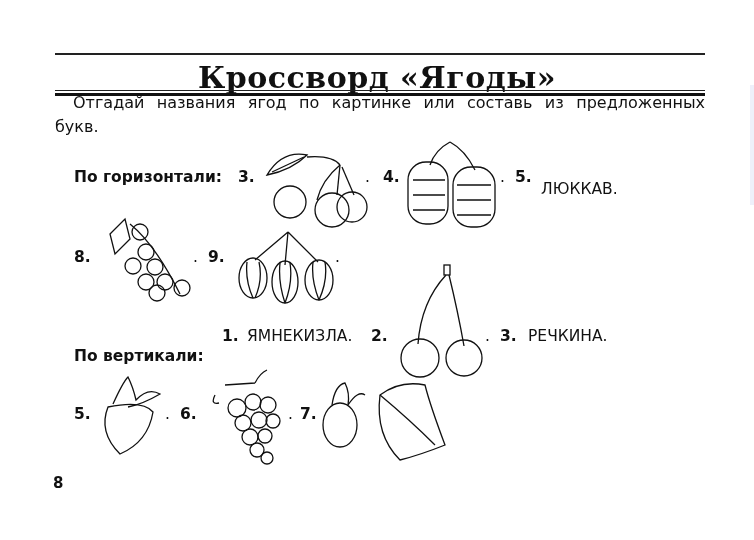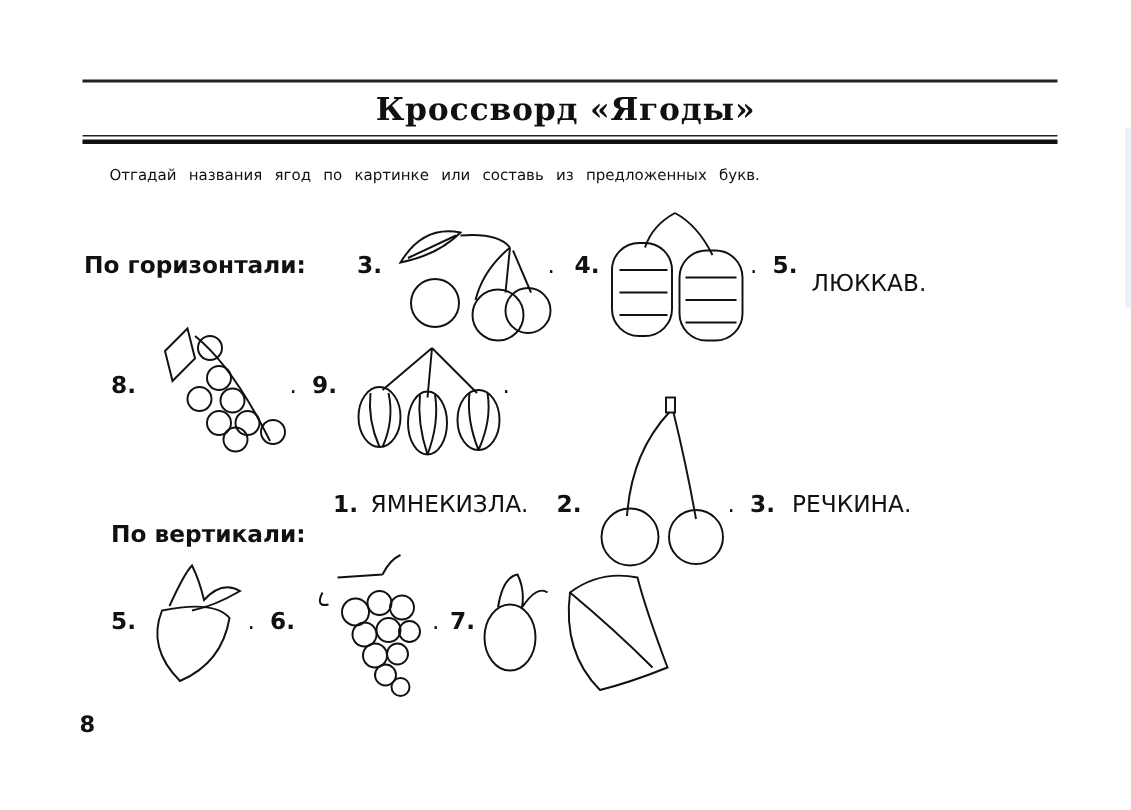--- a/index.html
+++ b/index.html
@@ -1,40 +1,40 @@
 <!DOCTYPE html>
 <html><head>
 <meta charset="utf-8">
 <style>
   html,body{margin:0;padding:0;background:#fff;}
   body{width:754px;height:540px;position:relative;overflow:hidden;font-family:"DejaVu Sans",sans-serif;color:#111;}
   .rule-top{position:absolute;left:55px;top:53px;width:650px;height:2px;background:#222;}
   .rule-b1{position:absolute;left:55px;top:90px;width:650px;height:1px;background:#222;}
   .rule-b2{position:absolute;left:55px;top:93px;width:650px;height:3px;background:#111;}
-  .title{position:absolute;left:0;top:60px;width:754px;text-align:center;font-family:"DejaVu Serif",serif;font-weight:bold;font-size:21px;letter-spacing:0.5px;}
-  .intro{position:absolute;left:55px;top:106px;width:650px;font-size:10px;line-height:24px;text-align:justify;text-indent:18px;word-spacing:5px;}
+  .title{position:absolute;left:0;top:60px;width:754px;text-align:center;font-family:"DejaVu Serif",serif;font-weight:bold;font-size:30px;letter-spacing:0.5px;}
+  .intro{position:absolute;left:55px;top:91px;width:650px;font-size:16px;line-height:24px;text-align:justify;text-indent:18px;word-spacing:5px;}
   .t{position:absolute;font-size:15.5px;white-space:nowrap;}
   .b{font-weight:bold;}
   .pic{position:absolute;}
   .pagenum{position:absolute;left:53px;top:474px;font-size:15px;font-weight:bold;}
   .edge{position:absolute;left:750px;top:85px;width:4px;height:120px;background:#eef0fa;}
   svg{overflow:visible}
   svg *{fill:none;stroke:#111;stroke-width:1.3;}
 </style>
 </head>
 <body>
 
 <div class="rule-top"></div>
 <div class="title">Кроссворд «Ягоды»</div>
 <div class="rule-b1"></div>
 <div class="rule-b2"></div>
 
 <div class="intro">Отгадай названия ягод по картинке или составь из предложенных букв.</div>
 
-<span class="t b" style="left:56px;top:168px">По горизонтали:</span>
+<span class="t b" style="left:74px;top:168px">По горизонтали:</span>
 <span class="t b" style="left:238px;top:168px">3.</span>
 <svg class="pic" style="left:262px;top:145px" width="108" height="90">
   <path d="M5 30 Q20 5 45 10 Q30 25 5 30Z"></path>
     <path d="M10 27 L42 12"></path>
   <path d="M45 12 Q70 10 78 20"></path>
     <path d="M78 20 Q60 35 55 55"></path>
     <path d="M78 20 L75 50"></path>
     <path d="M80 22 L92 50"></path>
   <circle cx="28" cy="57" r="16"></circle>
     <circle cx="70" cy="65" r="17"></circle>

